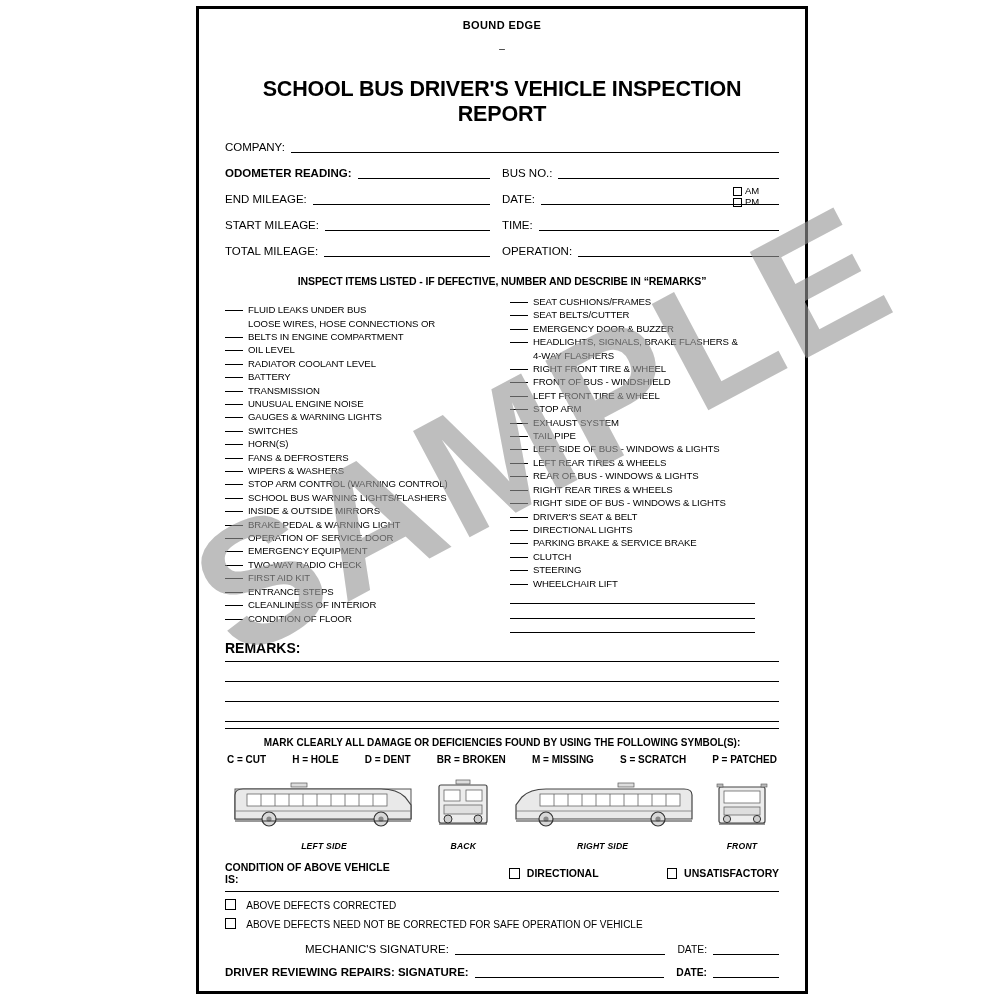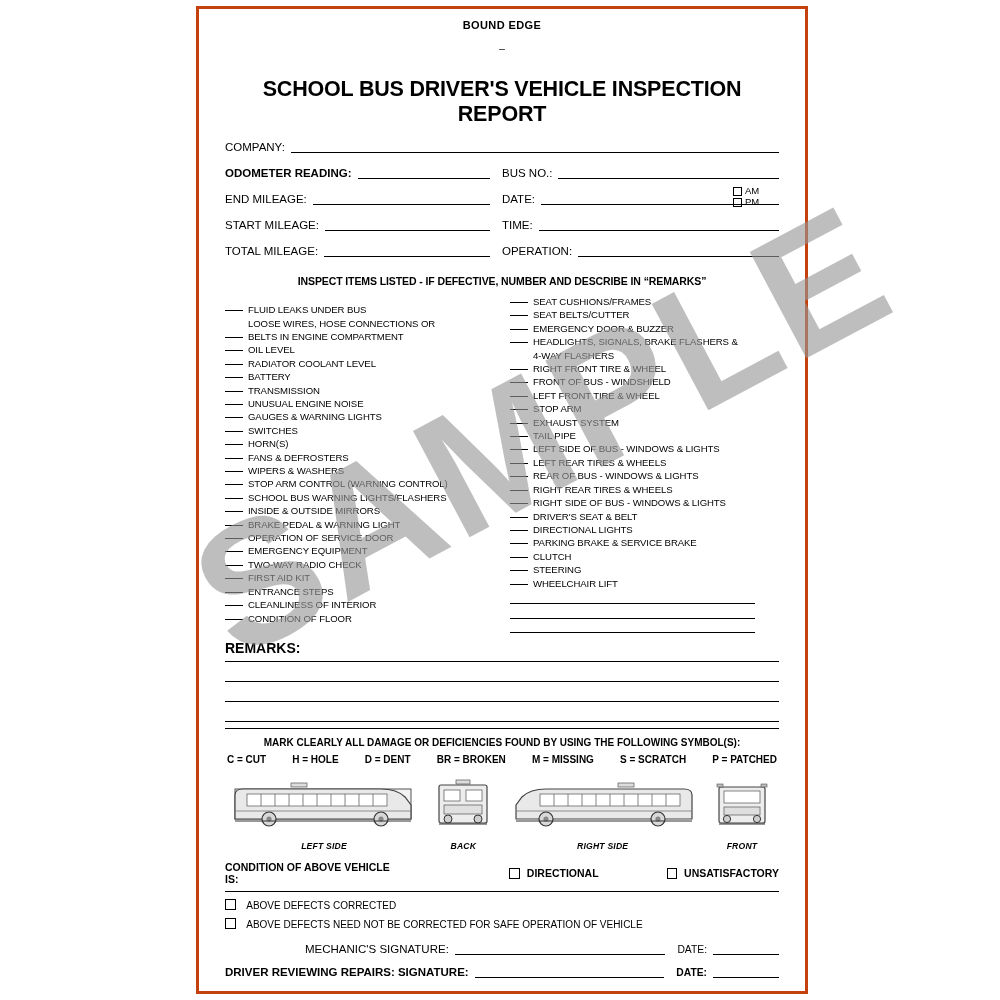--- a/index.html
+++ b/index.html
@@ -20,21 +20,21 @@
     height: 1000px;
     background: #ffffff;
     box-sizing: border-box;
   }
   .form-border {
     position: absolute;
     left: 196px;
     top: 6px;
     width: 612px;
     height: 988px;
-    border: 3px solid #c2410c;
+    border: 3px solid #000000;
     box-sizing: border-box;
     background: #fff;
   }
   .inner {
     position: absolute;
     left: 0;
     top: 0;
     width: 100%;
     height: 100%;
     padding: 8px 26px 0 26px;

